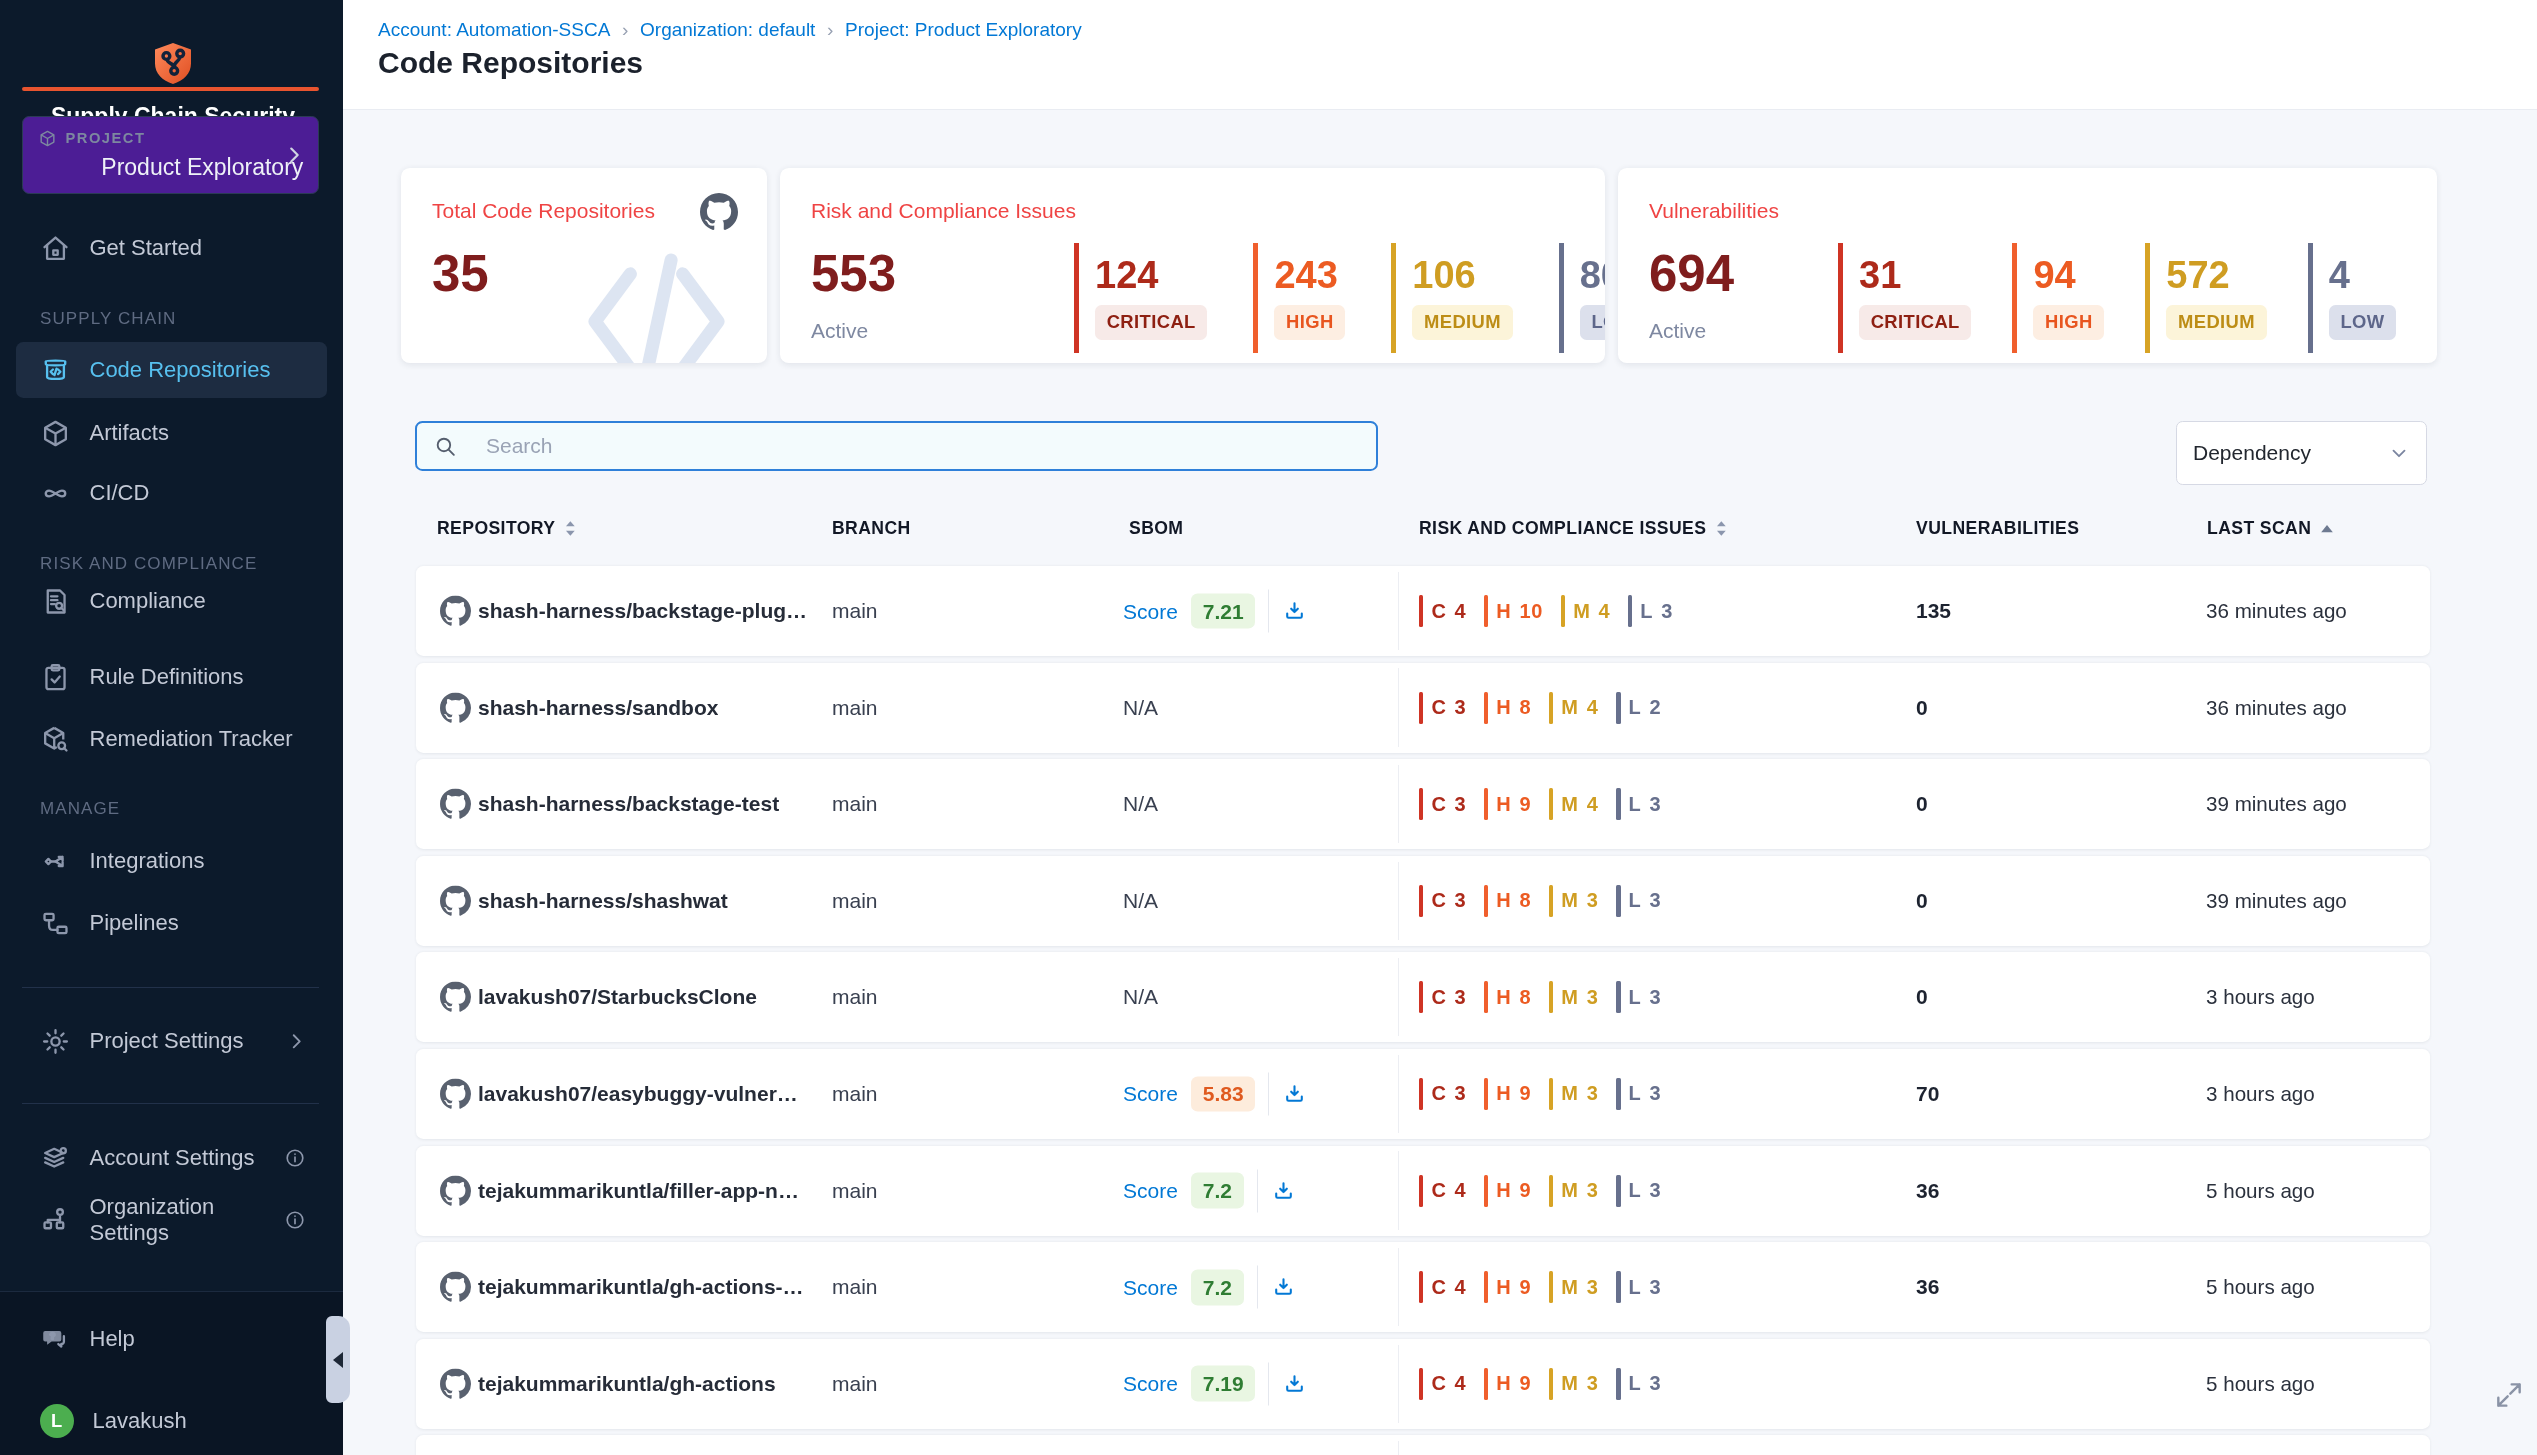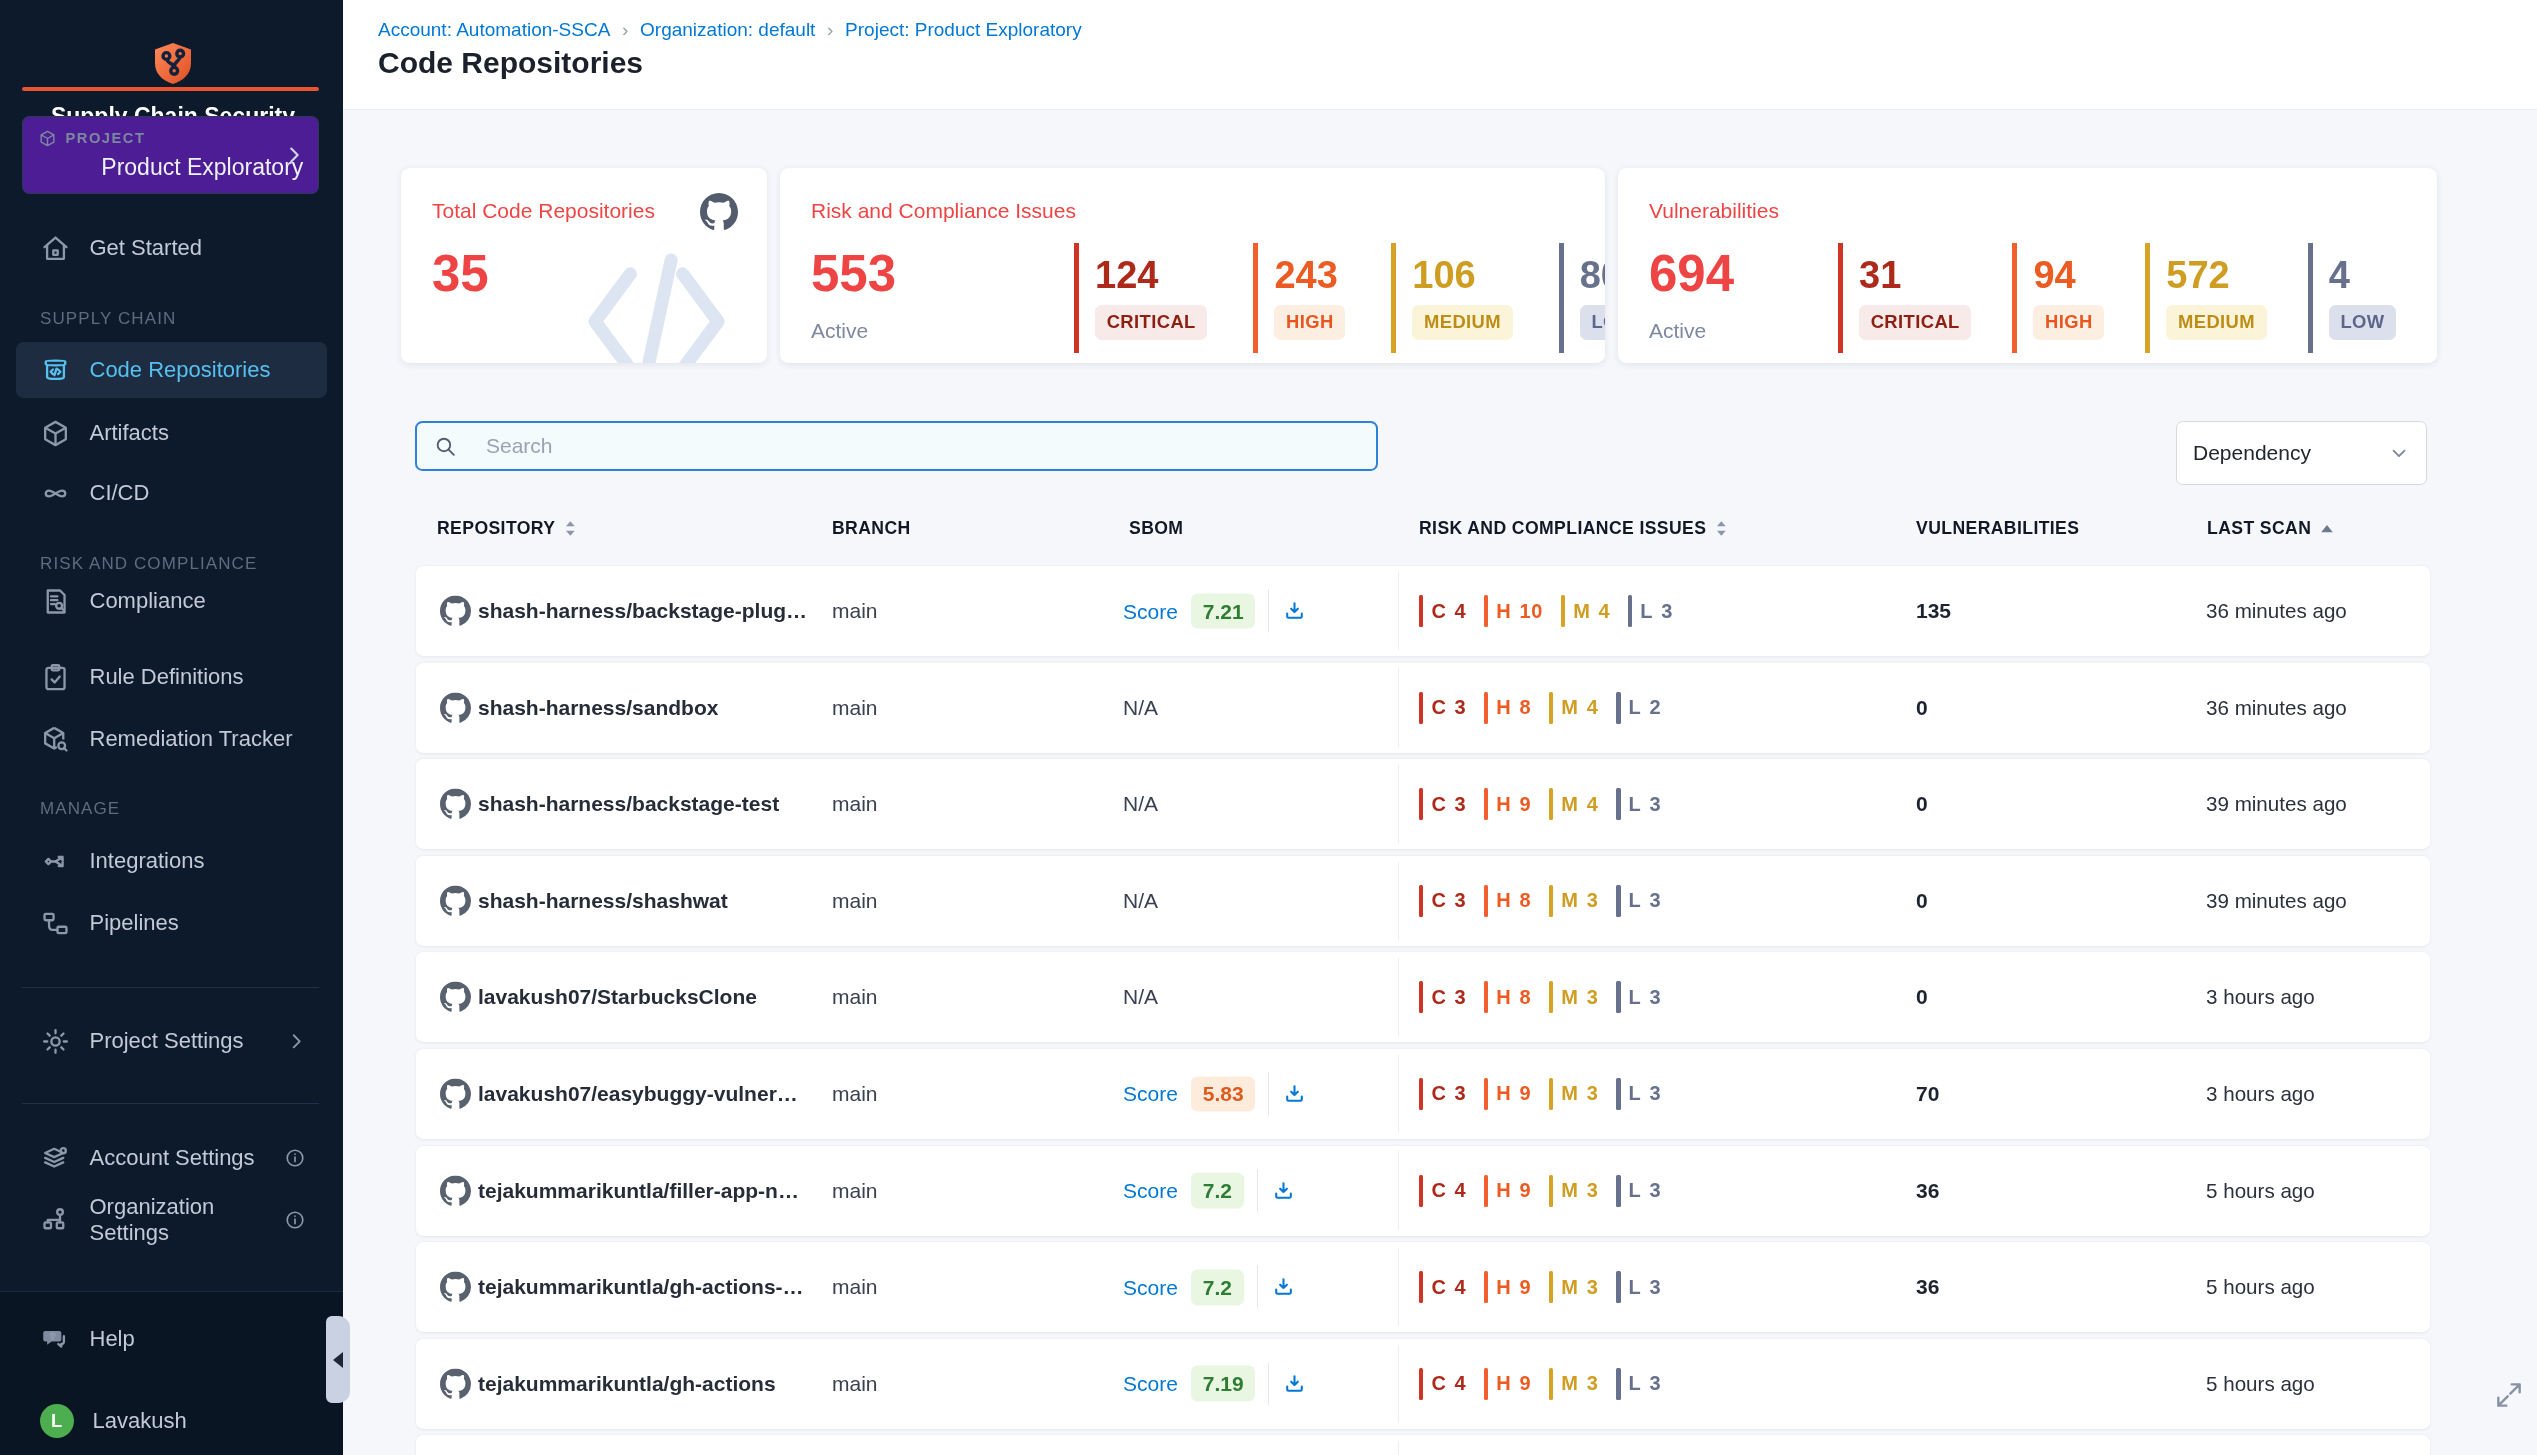--- a/index.html
+++ b/index.html
@@ -50,21 +50,21 @@
   .main { position:absolute; left:343px; top:0; width:2195px; height:1455px; background:#f5f7fb; }
   .topbar { position:absolute; top:0; left:0; width:100%; height:110px; background:#fff; border-bottom:0.7px solid #e9ecf2; }
   .breadcrumb { position:absolute; top:19px; left:35px; font-size:19px; display:flex; gap:11.7px; align-items:center; }
   .breadcrumb .bc-link { color:#0278d5; cursor:pointer; }
   .breadcrumb .bc-sep { color:#98a1b3; }
   .page-title { position:absolute; top:46px; left:35px; font-size:30px; font-weight:bold; color:#1b212c; }
 
   .statcard { position:absolute; top:168px; height:195px; background:#fff; border-radius:8.8px;
     box-shadow:0 1.5px 5.9px rgba(35,48,70,.09); overflow:hidden; }
   .statcard .card-title { position:absolute; top:31px; left:31px; font-size:21px; color:#ef4444; }
-  .statcard .big-num { position:absolute; top:76px; left:31px; font-size:51px; font-weight:bold; color:#ef4444; }
+  .statcard .big-num { position:absolute; top:76px; left:31px; font-size:51px; font-weight:bold; color:#7f1d1d; }
   .statcard .sub { position:absolute; top:151px; left:31px; font-size:21px; color:#7e88a1; }
   .chips { position:absolute; top:75px; display:flex; }
   .chip { border-left:5.1px solid var(--bar); padding-left:16px; display:flex; flex-direction:column;
     justify-content:center; gap:10.3px; height:110px; }
   .chip .num { font-size:38px; font-weight:bold; color:var(--num); line-height:1; }
   .chip .pill { align-self:flex-start; background:var(--pillbg); color:var(--pilltx); font-weight:bold;
     font-size:18.4px; padding:6.6px 11.7px; border-radius:6.6px; letter-spacing:0.4px; }
   .gh-corner { position:absolute; top:25px; right:29px; }
   .watermark { position:absolute; top:69px; right:26.4px; }
 

